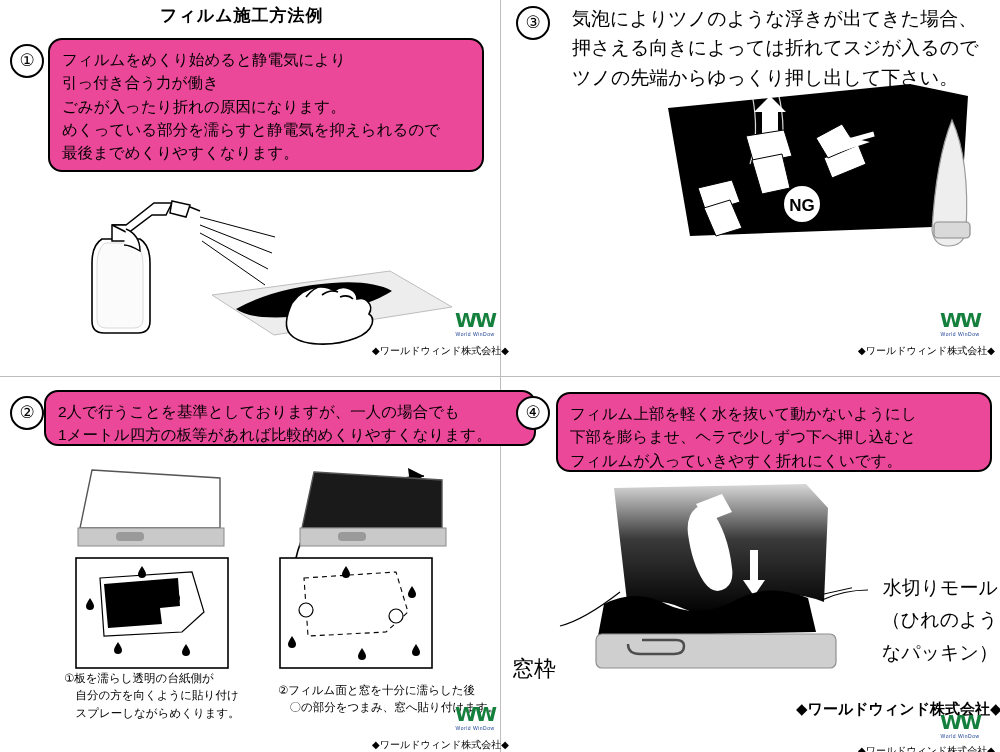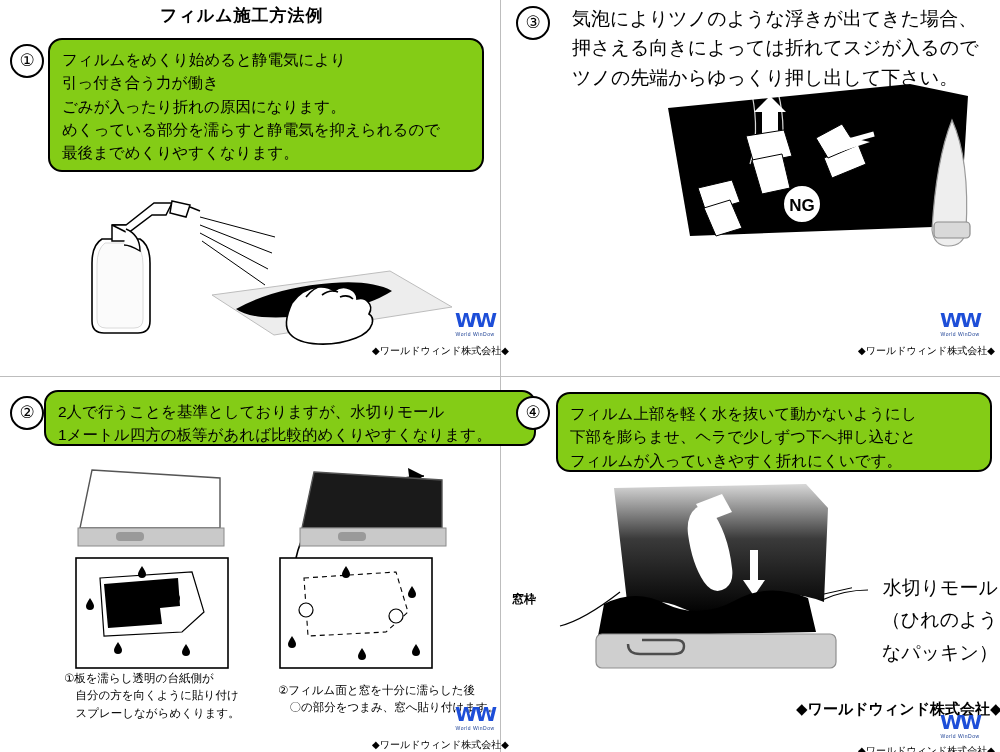--- a/index.html
+++ b/index.html
@@ -21,30 +21,30 @@
 
   
   .stepnum{
     position:absolute;width:30px;height:30px;border:2px solid #000;border-radius:50%;
     font-size:17px;line-height:30px;text-align:center;font-weight:normal;
     background:#fff;
   }
 
   
   .balloon{
-    position:absolute;border:2px solid #000;border-radius:14px;background:#84cc16;
+    position:absolute;border:2px solid #000;border-radius:14px;background:#ec4899;
     box-sizing:border-box;padding:8px 12px;font-size:15.5px;line-height:1.5;
   }
   .plaintext{position:absolute;font-size:19px;line-height:1.55;}
   .small{font-size:11.5px;line-height:1.5;}
 
   
   .logo{position:absolute;text-align:center;}
   .logo .ww{
-    font-size:20px;font-weight:bold;color:#1d4ed8;letter-spacing:-2px;
+    font-size:20px;font-weight:bold;color:#15803d;letter-spacing:-2px;
     font-family:"DejaVu Sans",sans-serif;line-height:1;
   }
   .logo .sub{font-size:5px;color:#1b3f94;letter-spacing:0.5px;margin-top:1px;}
   .corpline{position:absolute;font-size:10px;white-space:nowrap;}
   .corpbig{position:absolute;font-size:15px;font-weight:bold;white-space:nowrap;}
 
   
   svg{display:block;}
   .art{position:absolute;}
 </style>
@@ -145,21 +145,21 @@
 
 
   <div class="logo" style="left:940px;top:310px;">
     <div class="ww">WW</div>
     <div class="sub">World WinDow</div>
   </div>
   <div class="corpline" style="left:858px;top:344px;">◆ワールドウィンド株式会社◆</div>
 
   <div class="stepnum" style="left:10px;top:396px;">②</div>
 
-  <div class="balloon" style="left:44px;top:390px;width:492px;height:56px;white-space:pre-line;">2人で行うことを基準としておりますが、水切りモール
+  <div class="balloon" style="left:44px;top:390px;width:492px;height:56px;white-space:pre-line;">2人で行うことを基準としておりますが、一人の場合でも
 1メートル四方の板等があれば比較的めくりやすくなります。</div>
 
   <div class="art" style="left:70px;top:466px;">
     <svg width="180" height="210" viewBox="0 0 180 210">
 
       <path d="M22 4 L150 12 L150 62 L10 62 Z" fill="#fff" stroke="#555" stroke-width="1.4"></path>
       <rect x="8" y="62" width="146" height="18" fill="#c9c9c9" stroke="#8a8a8a" stroke-width="1"></rect>
       <rect x="46" y="66" width="28" height="9" rx="4" fill="#9a9a9a"></rect>
 
       <rect x="6" y="92" width="152" height="110" fill="#fff" stroke="#000" stroke-width="1.6"></rect>
@@ -239,21 +239,21 @@
       <path d="M166 68 l0 30 l7 0 l-11 16 l-11 -16 l7 0 l0 -30 z" fill="#ffffff"></path>
 
       <path d="M12 122 q32 -16 62 0 q34 16 70 -4 q32 -18 72 -2 l8 34 L6 154 Z" fill="#000"></path>
       <rect x="4" y="152" width="240" height="34" rx="6" fill="#cfcfcf" stroke="#8f8f8f" stroke-width="1.2"></rect>
       <path d="M36 162 q0 10 12 10 h34 q10 0 10 -8 q0 -6 -8 -6 h-34" fill="none" stroke="#4d4d4d" stroke-width="2.4"></path>
 
       <line x1="232" y1="112" x2="268" y2="104" stroke="#000" stroke-width="1"></line>
     </svg>
   </div>
 
-  <div class="plaintext" style="left:512px;top:590px;font-size:12px;font-weight:bold;">窓枠</div>
+  <div class="plaintext" style="left:512px;top:652px;font-size:22px;font-weight:normal;">窓枠</div>
   <div class="art" style="left:556px;top:584px;">
     <svg width="70" height="46" viewBox="0 0 70 46">
       <path d="M4 42 q24 -6 60 -34" fill="none" stroke="#000" stroke-width="1.2"></path>
     </svg>
   </div>
 
   <div class="plaintext" style="left:868px;top:572px;width:130px;white-space:pre-line;line-height:1.7;text-align:right;">水切りモール
 （ひれのようなパッキン）</div>
   <div class="art" style="left:820px;top:586px;">
     <svg width="50" height="20" viewBox="0 0 50 20">

